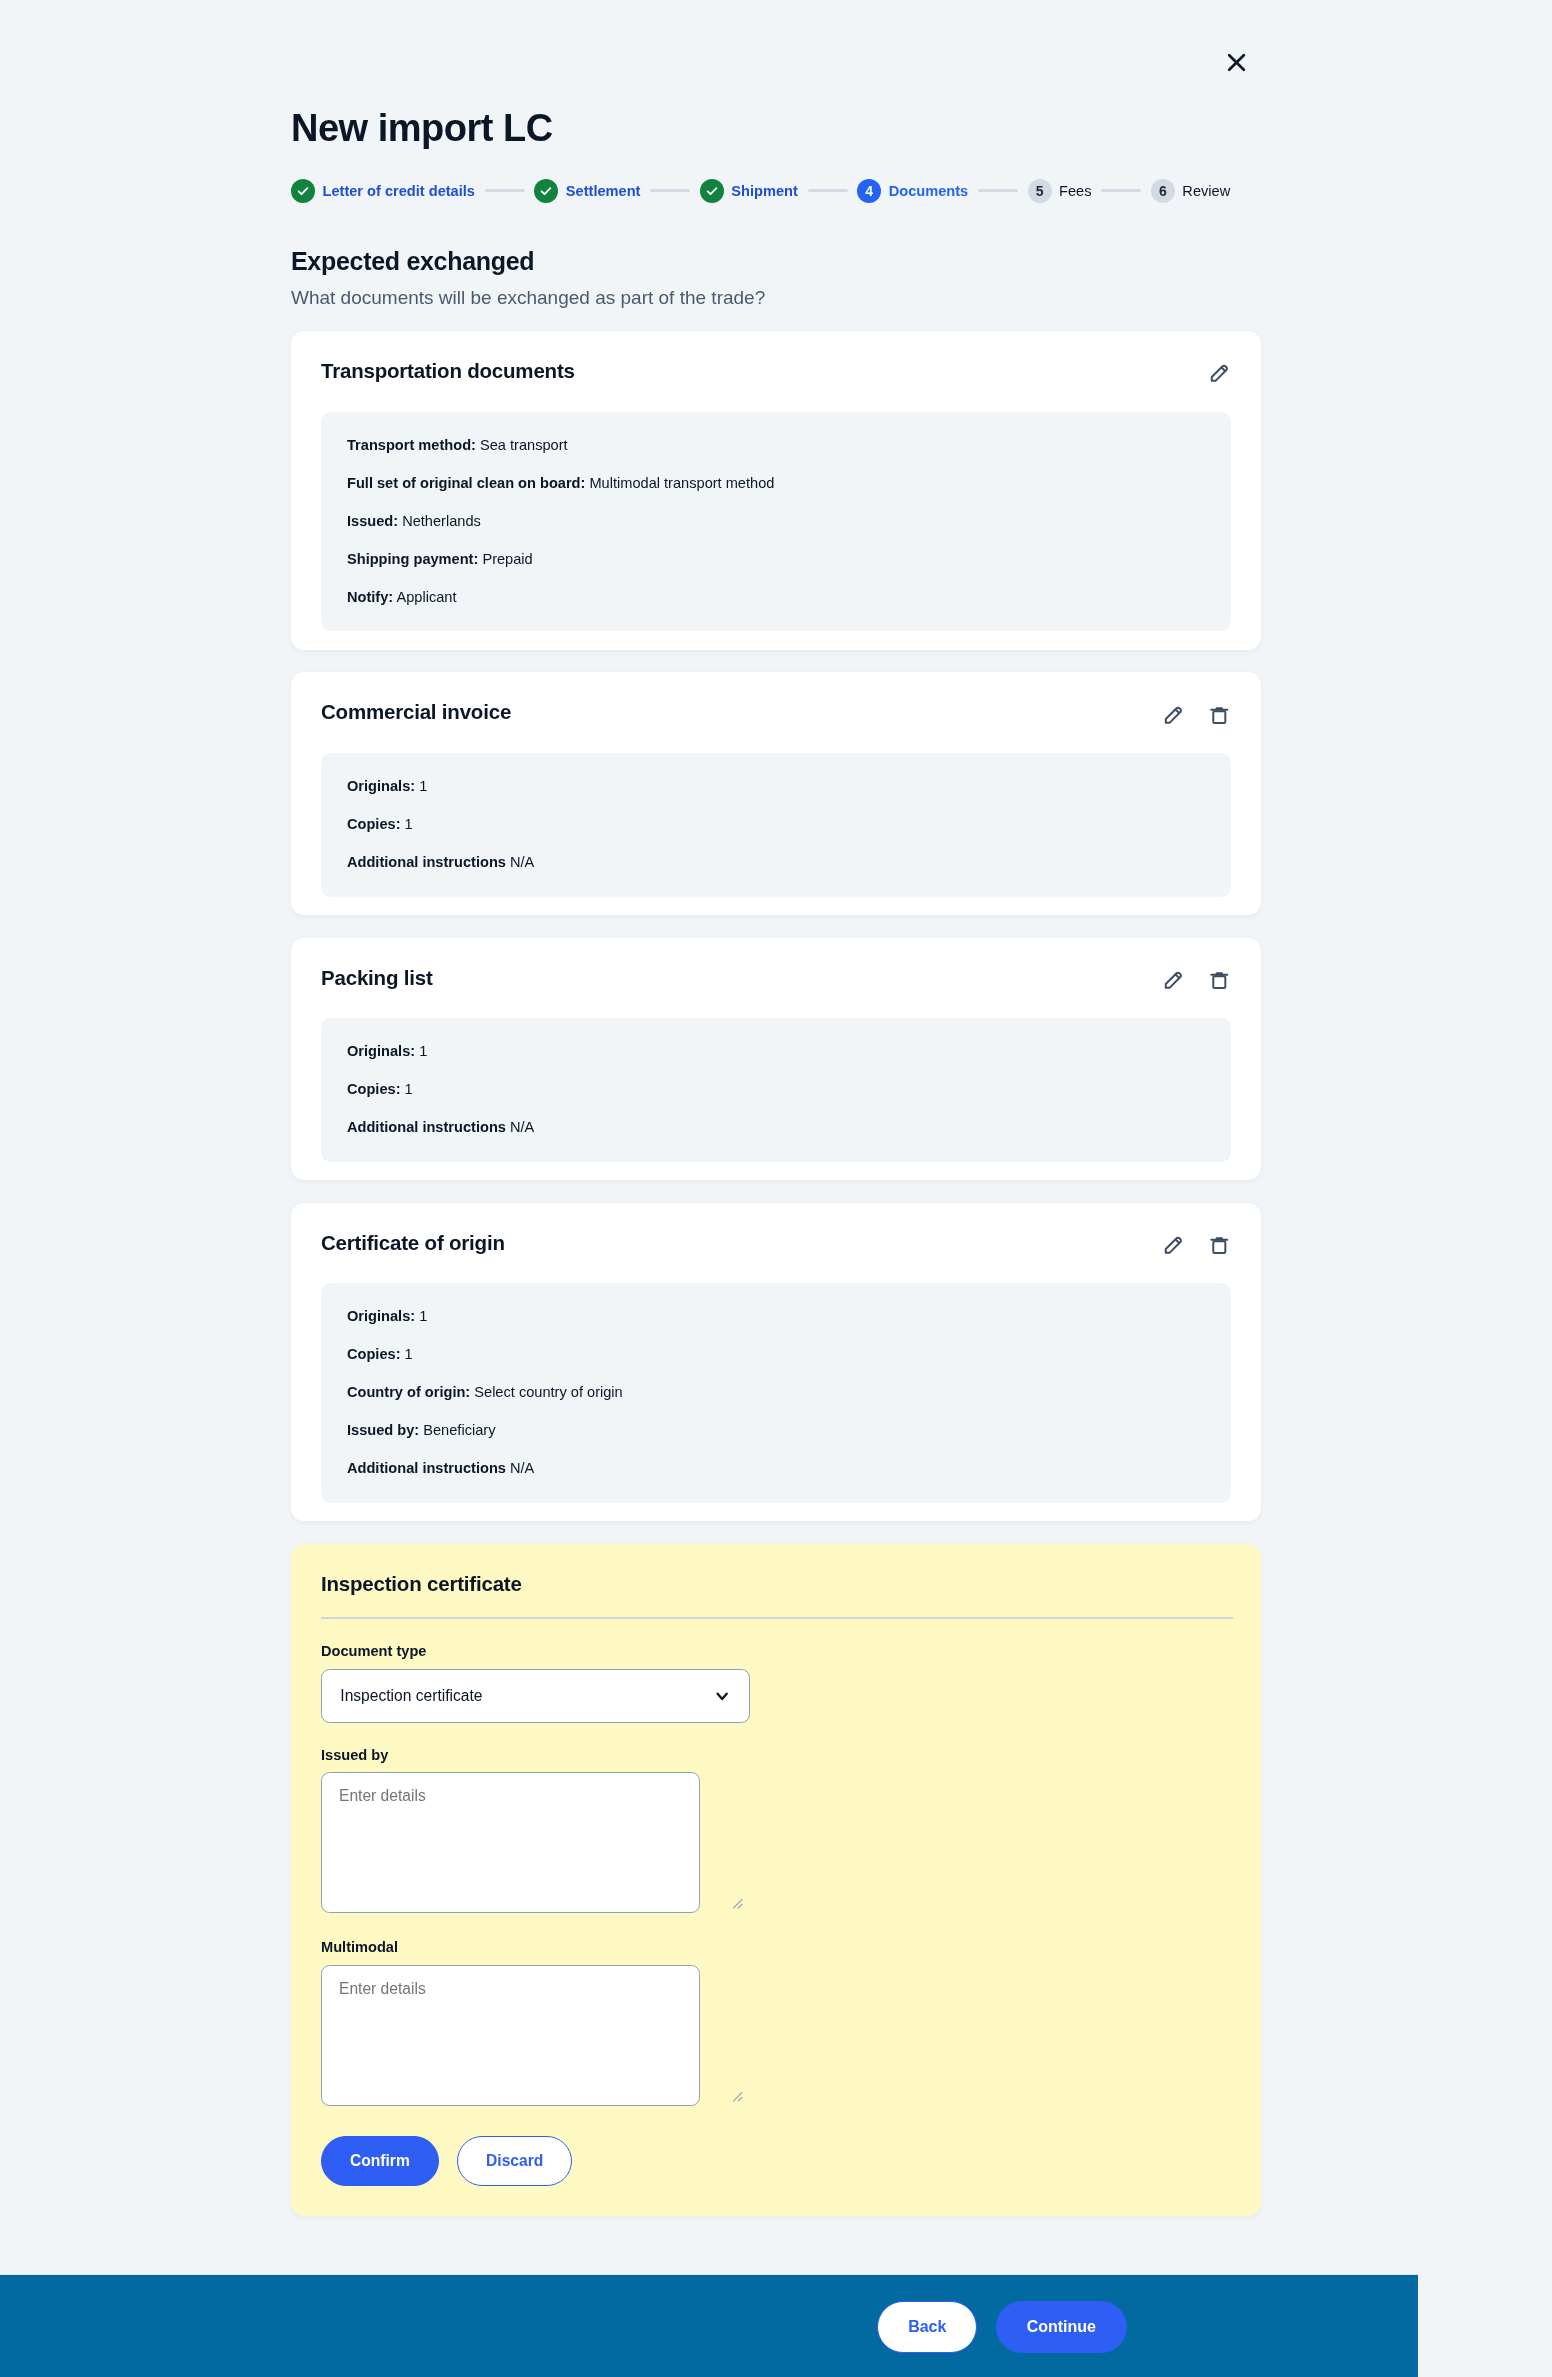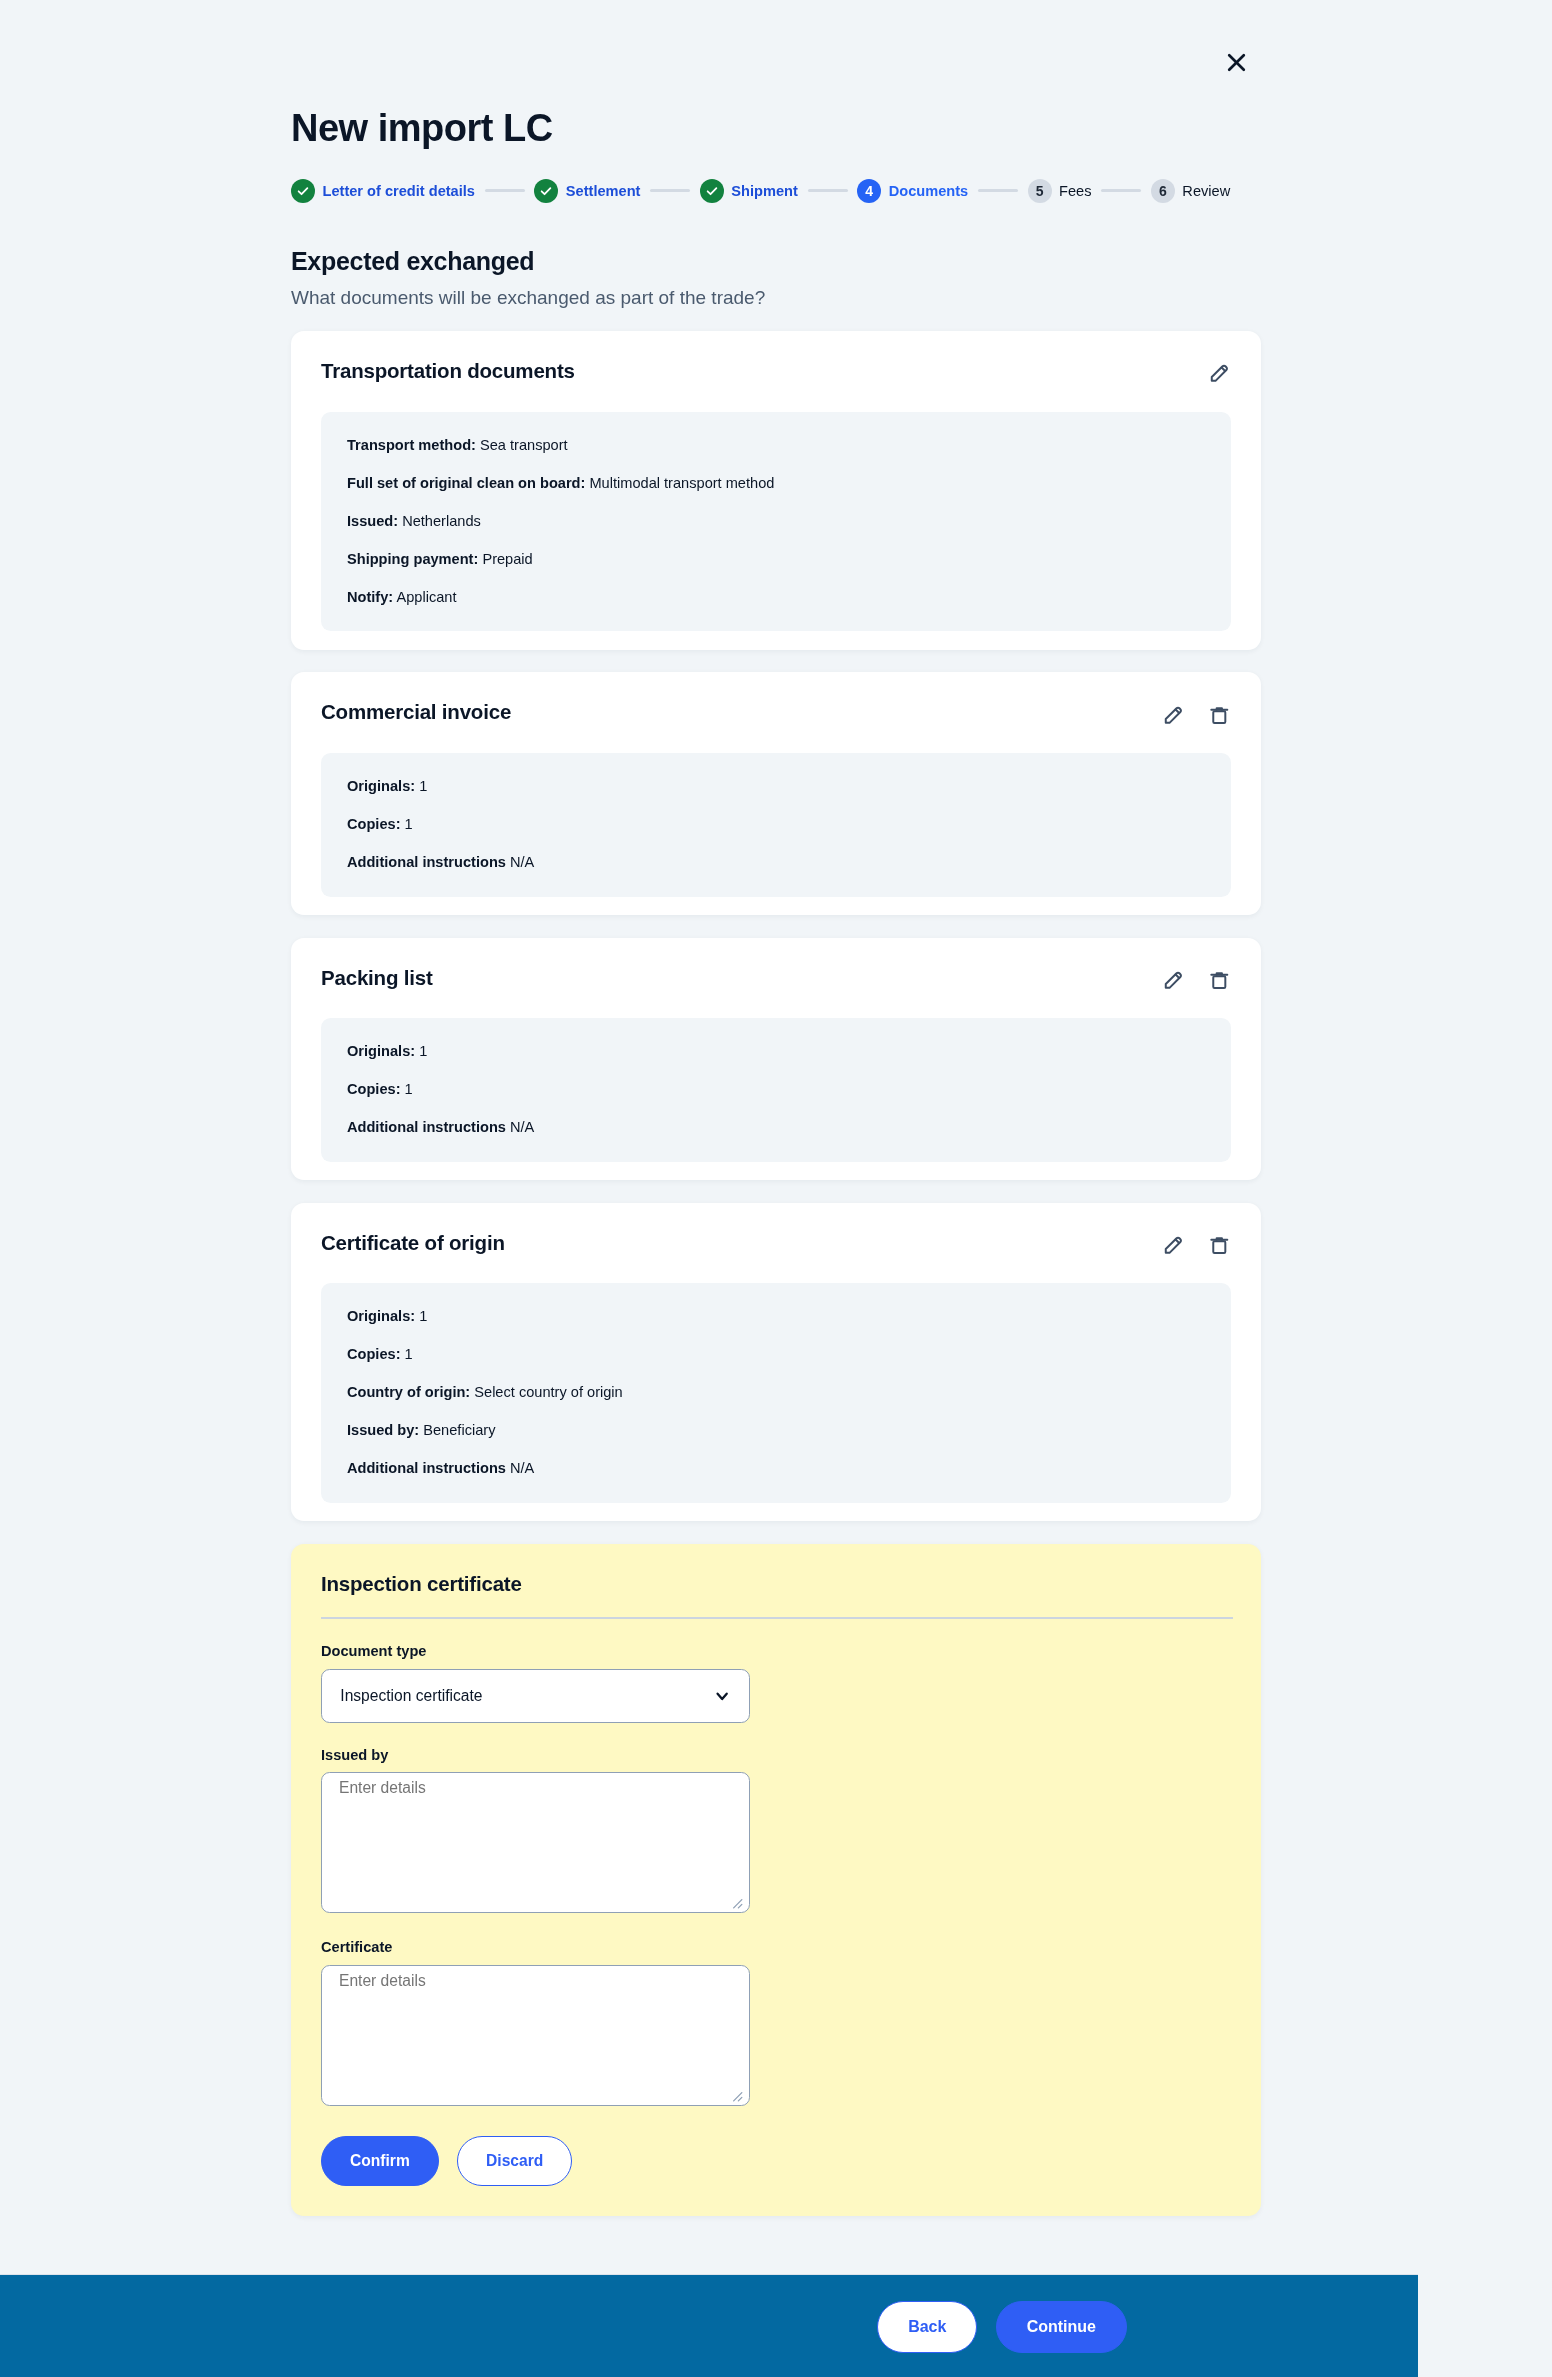--- a/index.html
+++ b/index.html
@@ -187,26 +187,26 @@
   .select-chevron {
     position: absolute;
     right: 18.3px; top: 50%;
     transform: translateY(-50%);
     width: 18.3px; height: 18.3px;
     pointer-events: none;
   }
   .select-chevron svg { width: 18.3px; height: 18.3px; display:block; }
 
   .textarea-box {
-    width: 429px;
+    width: 379px;
     height: 141px;
     border: 1.6px solid #8fa0b5;
     border-radius: 8.6px;
     background: #ffffff;
-    padding: 6px 17px;
+    padding: 14px 17px;
     font-size: 15.6px;
     color: #6c7b8f;
     font-family: "Liberation Sans", sans-serif;
     resize: none;
     position: relative;
   }
   .ta-wrap { position: relative; width: 429px; }
   .ta-grip {
     position: absolute;
     right: 7.5px; bottom: 6.5px;
@@ -435,21 +435,21 @@
           <span class="ta-grip">
             <svg viewBox="0 0 12 12" fill="none" stroke="#8fa0b5" stroke-width="1.1" stroke-linecap="round">
               <line x1="11" y1="4" x2="4" y2="11"></line>
                 <line x1="11" y1="8" x2="8" y2="11"></line>
             </svg>
           </span>
         </div>
       </div>
 
       <div class="field">
-        <div class="field-label">Certificate</div>
+        <div class="field-label">Multimodal</div>
         <div class="ta-wrap">
           <textarea class="textarea-box" placeholder="Enter details" style=""></textarea>
           <span class="ta-grip">
             <svg viewBox="0 0 12 12" fill="none" stroke="#8fa0b5" stroke-width="1.1" stroke-linecap="round">
               <line x1="11" y1="4" x2="4" y2="11"></line>
                 <line x1="11" y1="8" x2="8" y2="11"></line>
             </svg>
           </span>
         </div>
       </div>

